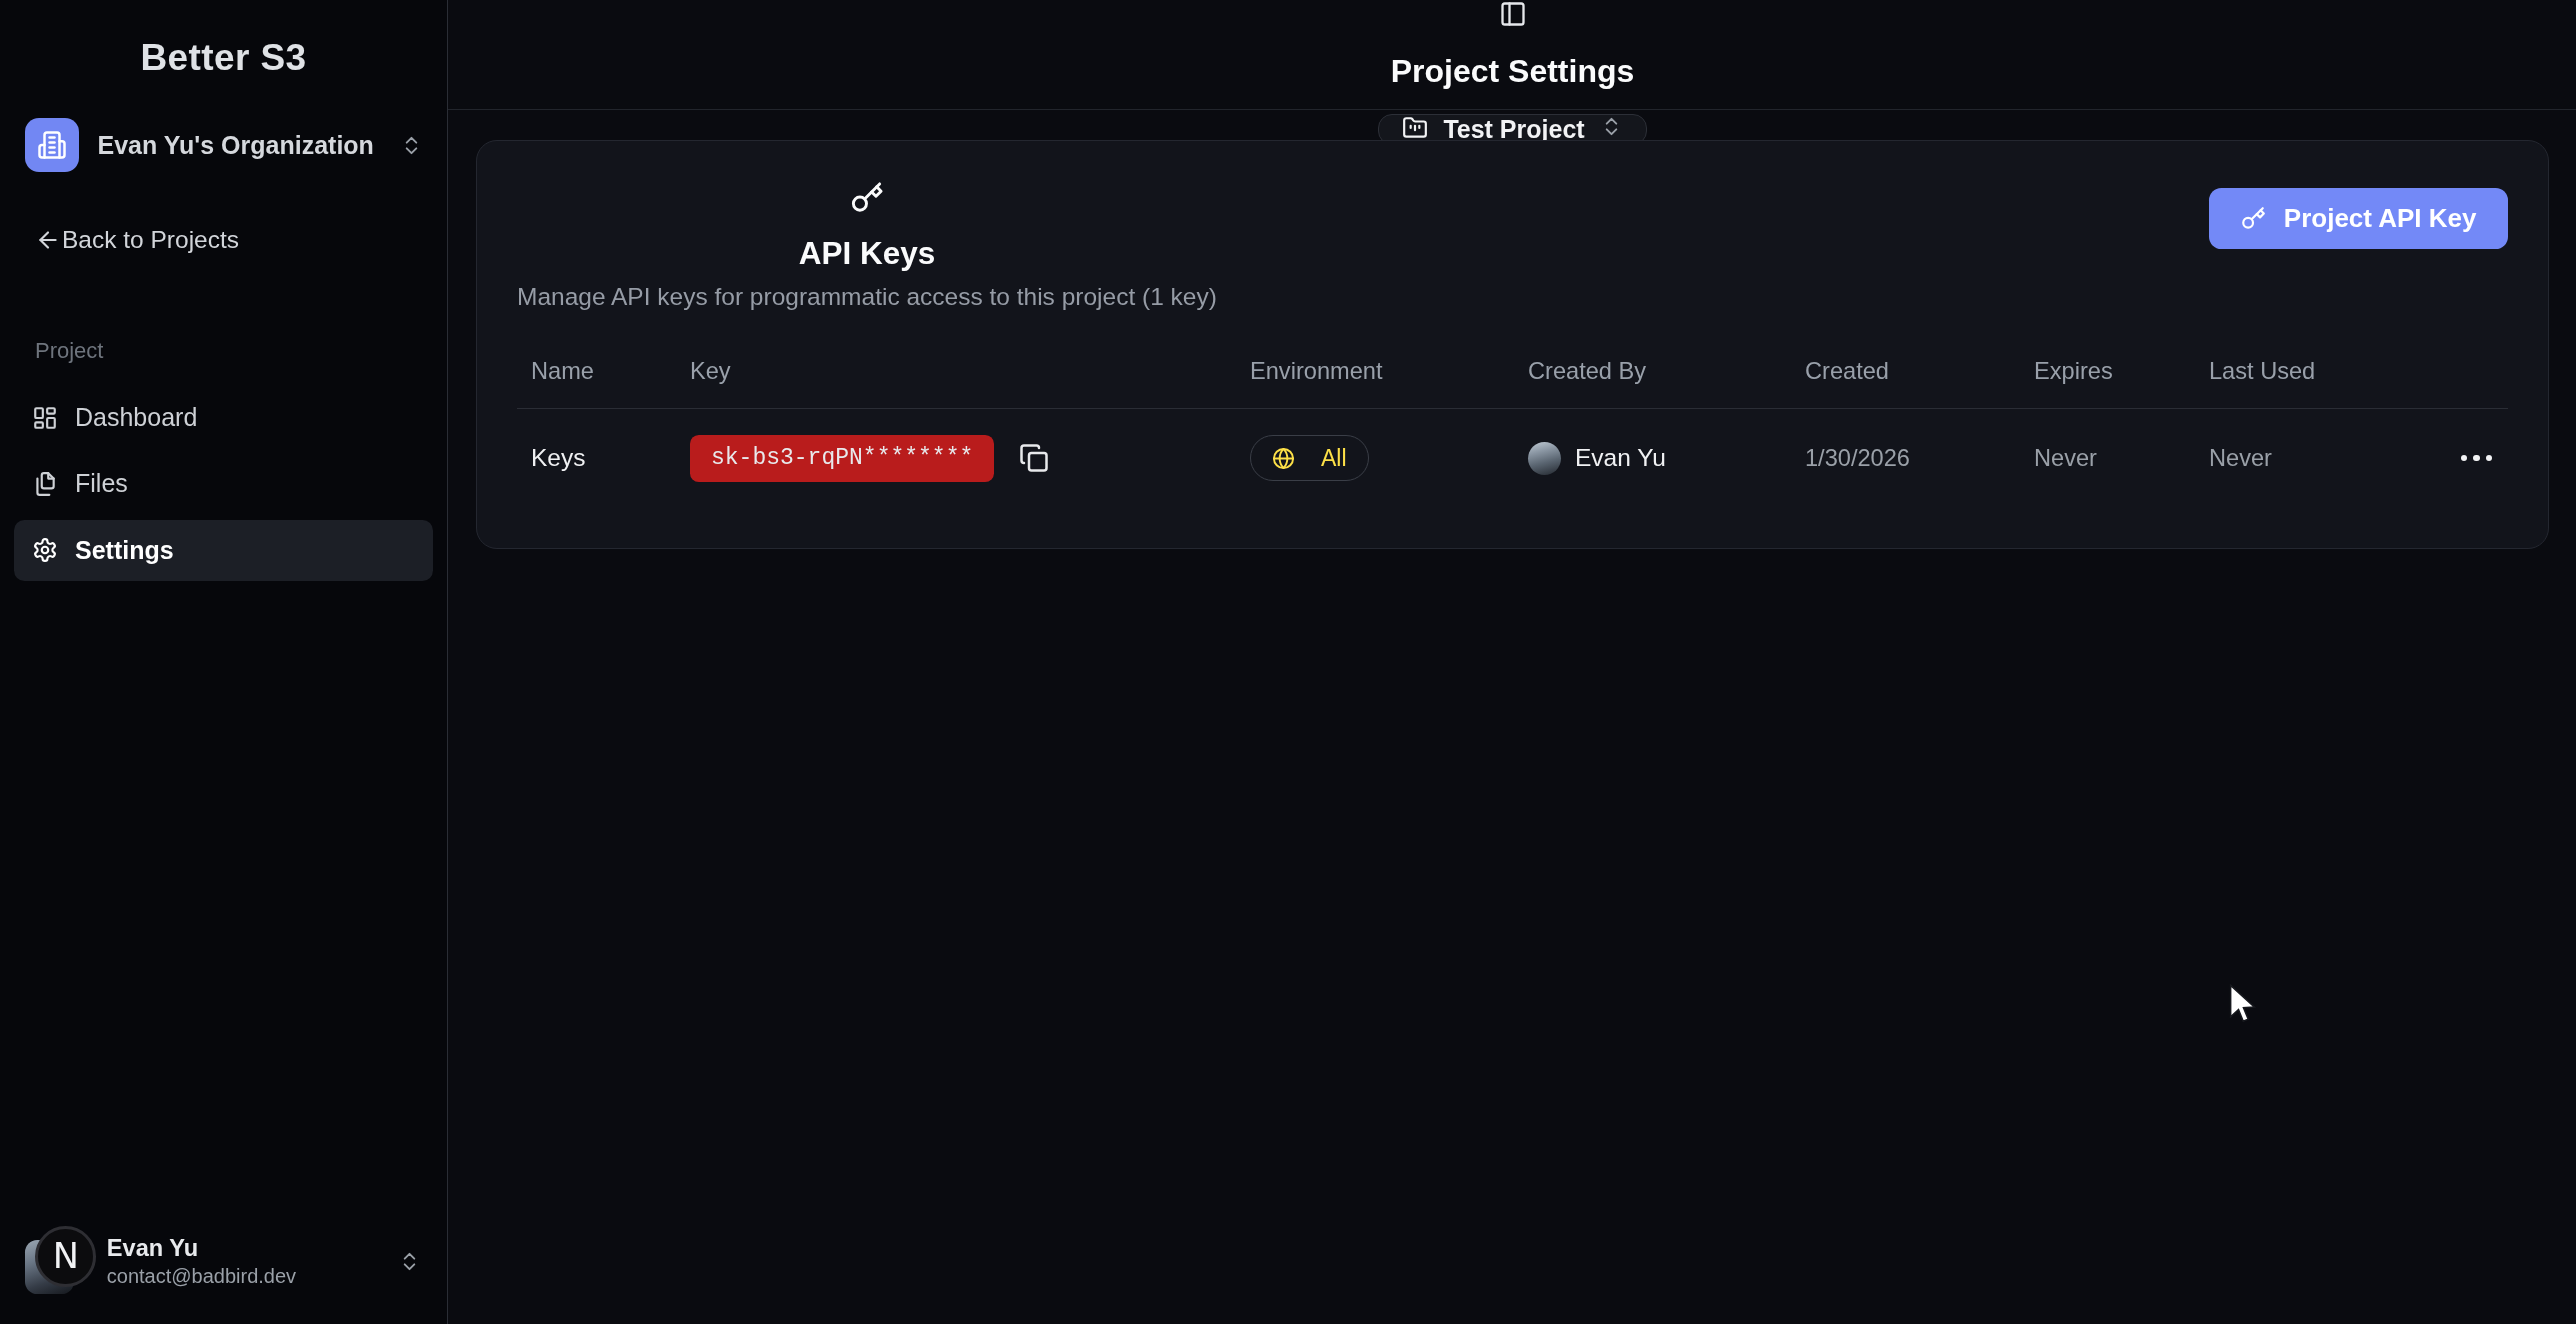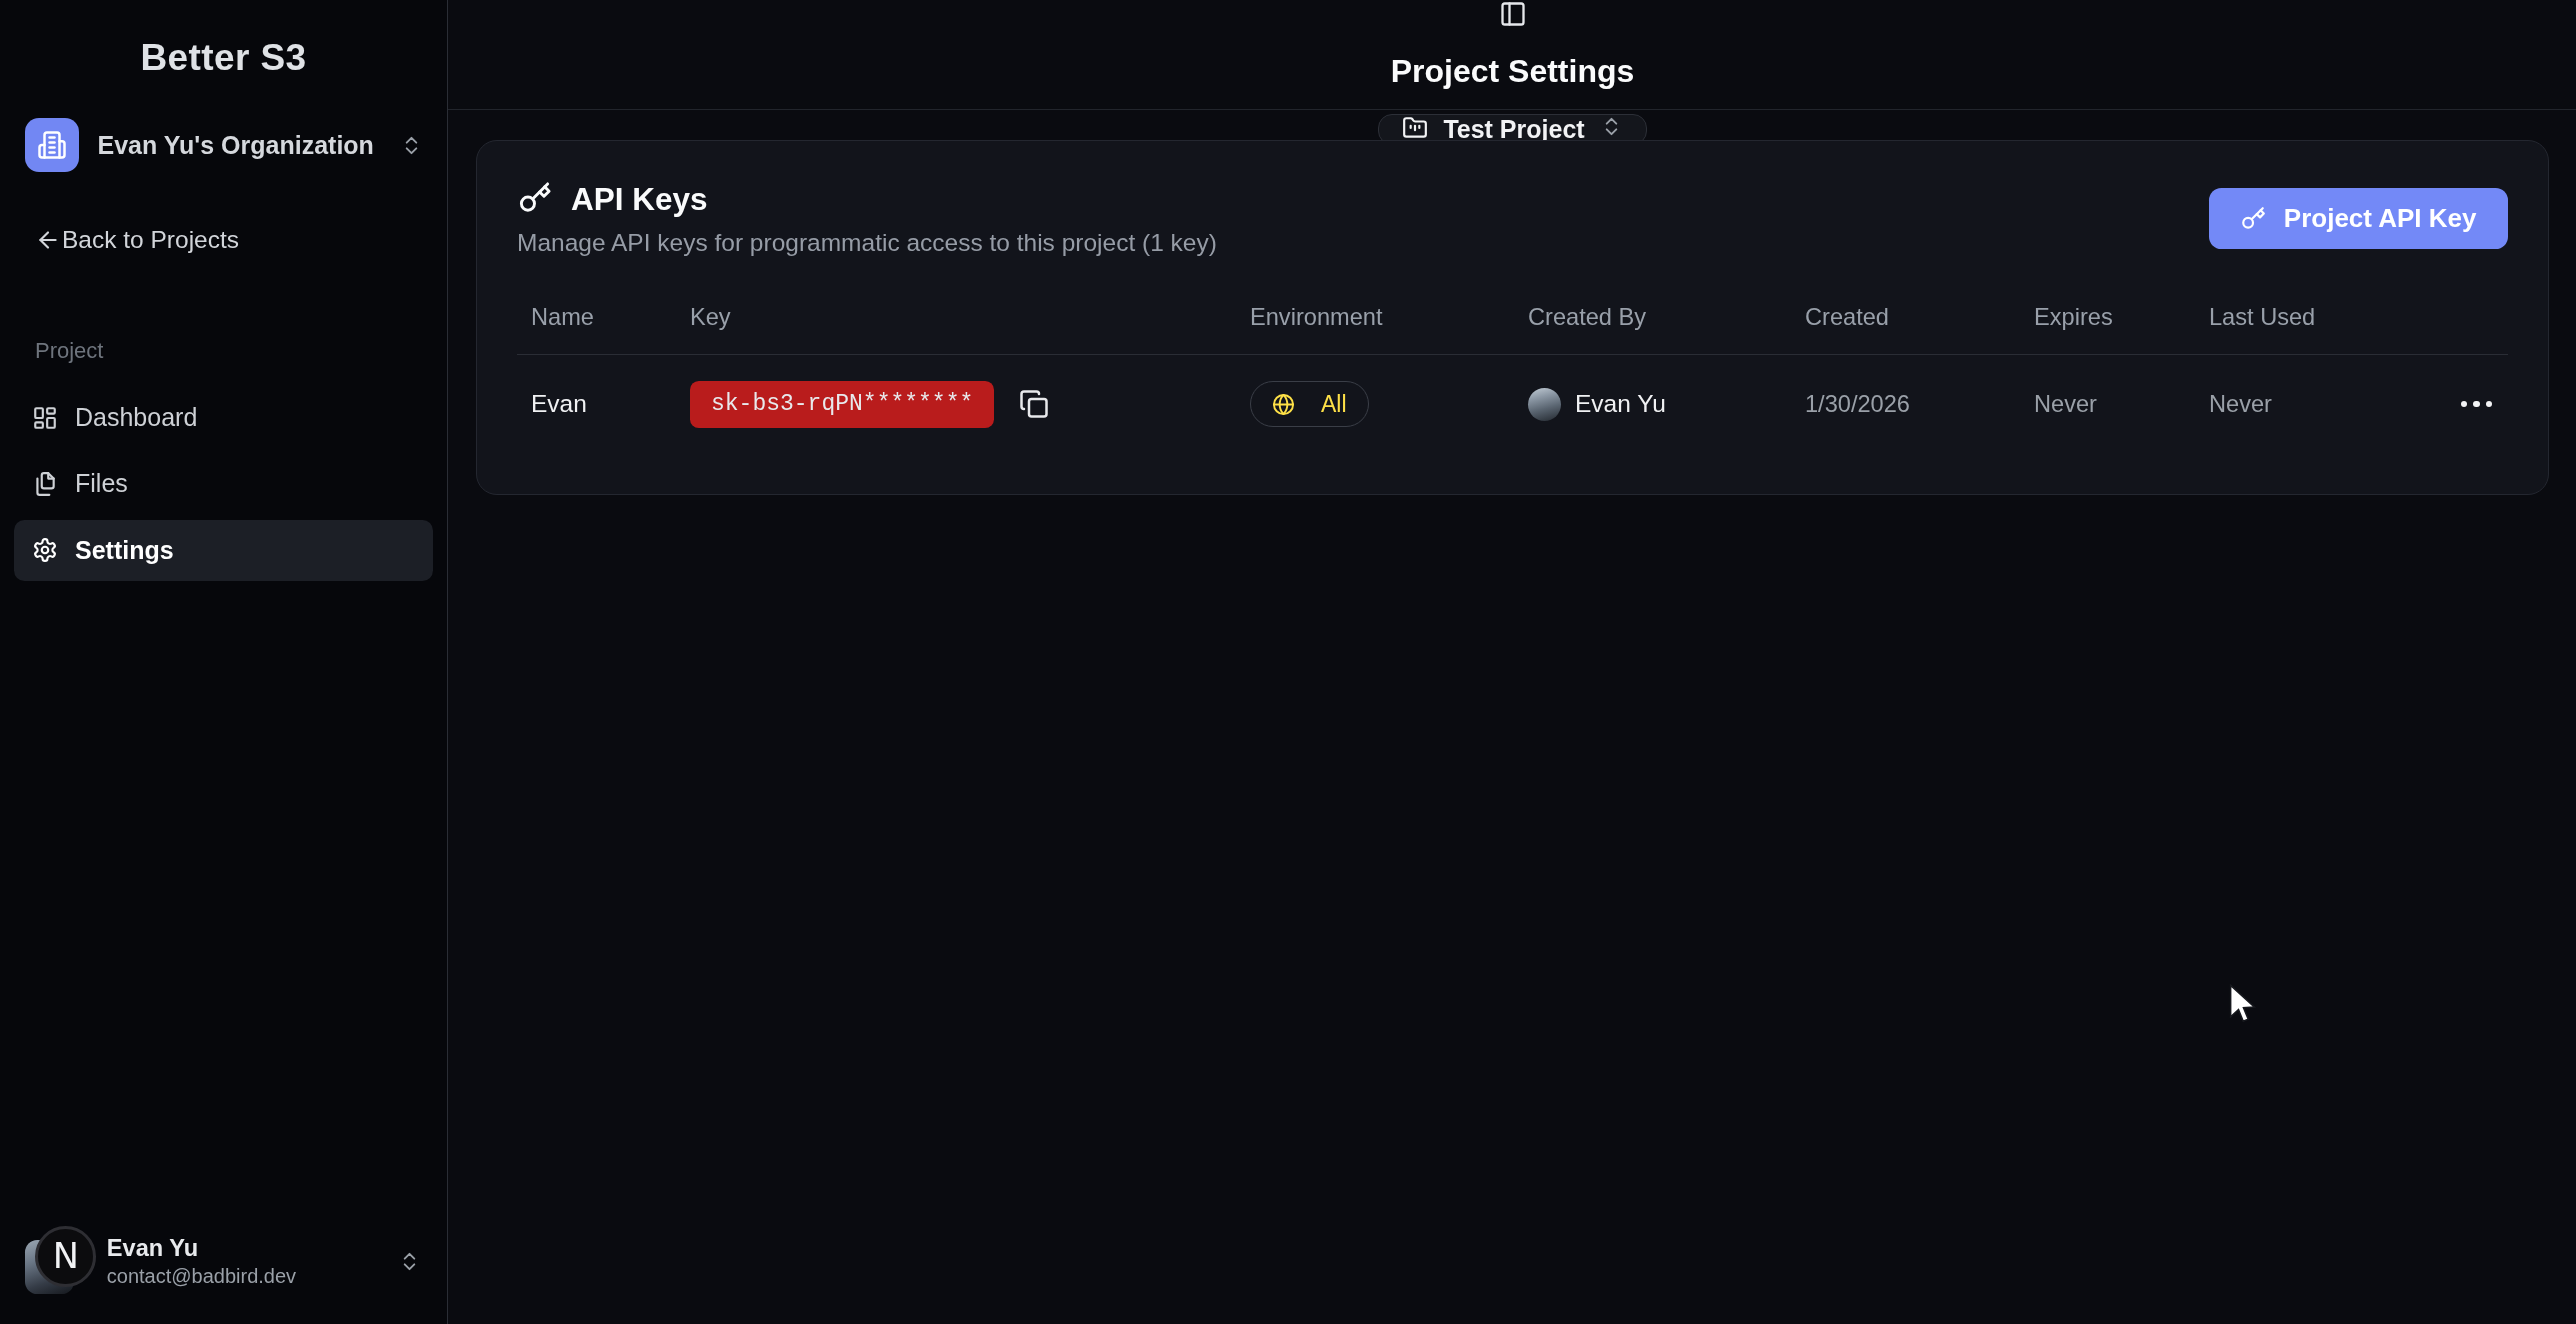--- a/index.html
+++ b/index.html
@@ -43,21 +43,21 @@
   .page-title { font-size:32px; font-weight:700; color:#fafbfc; }
   .project-btn { display:flex; align-items:flex-start; gap:15.8px; height:63px; padding:0 23px;
     border:0.9px solid #2c2f37; background:#14161c; border-radius:14px; font-size:25px; font-weight:600;
     color:#f2f3f5; cursor:pointer; }
   .project-btn .chev { color:#9aa0a8; display:flex; }
 
   .content { flex:1; padding:30px 28px; }
   .card { width:2073px; min-height:352px; background:#12141b; border:0.9px solid #242730;
     border-radius:21px; padding:40px; }
   .card-header { display:flex; align-items:flex-start; justify-content:space-between; }
-  .card-title-row { display:flex; align-items:flex-start; gap:19px; color:#fafbfc; }
+  .card-title-row { display:flex; align-items:center; gap:19px; color:#fafbfc;flex-direction:column; }
   .card-title { font-size:31.5px; font-weight:700; }
   .card-subtitle { font-size:24.5px; color:#969ca6; margin-top:10.5px; }
   .create-btn { display:flex; align-items:center; gap:17.5px; height:61px; padding:0 31.5px;
     background:#7389f7; border:none; border-radius:12.3px; font-size:26px; font-weight:600;
     color:#ffffff; cursor:pointer; font-family:inherit; margin-top:7px; }
 
   .table { margin-top:47px; }
   .thead, .trow { display:grid; grid-template-columns:159px 560px 278px 277px 229px 175px 247px 1fr;
     align-items:center; }
   .thead { border-bottom:0.9px solid #2a2d35; }
@@ -233,21 +233,21 @@
             <div class="th">Key</div>
             <div class="th">Environment</div>
             <div class="th">Created By</div>
             <div class="th">Created</div>
             <div class="th">Expires</div>
             <div class="th">Last Used</div>
             <div class="th"></div>
           </div>
 
           <div class="trow">
-            <div class="td">Evan</div>
+            <div class="td">Keys</div>
             <div class="td">
               <span class="key-badge">sk-bs3-rqPN********</span>
               <button class="copy-btn" title="">
                 <svg width="30" height="30" viewBox="0 0 24 24" fill="none" stroke="currentColor" stroke-width="2" stroke-linecap="round" stroke-linejoin="round">
                   <rect x="8" y="8" width="14" height="14" rx="2"></rect>
                   <path d="M4 16c-1.1 0-2-.9-2-2V4c0-1.1.9-2 2-2h10c1.1 0 2 .9 2 2"></path>
                 </svg>
               </button>
             </div>
             <div class="td">

